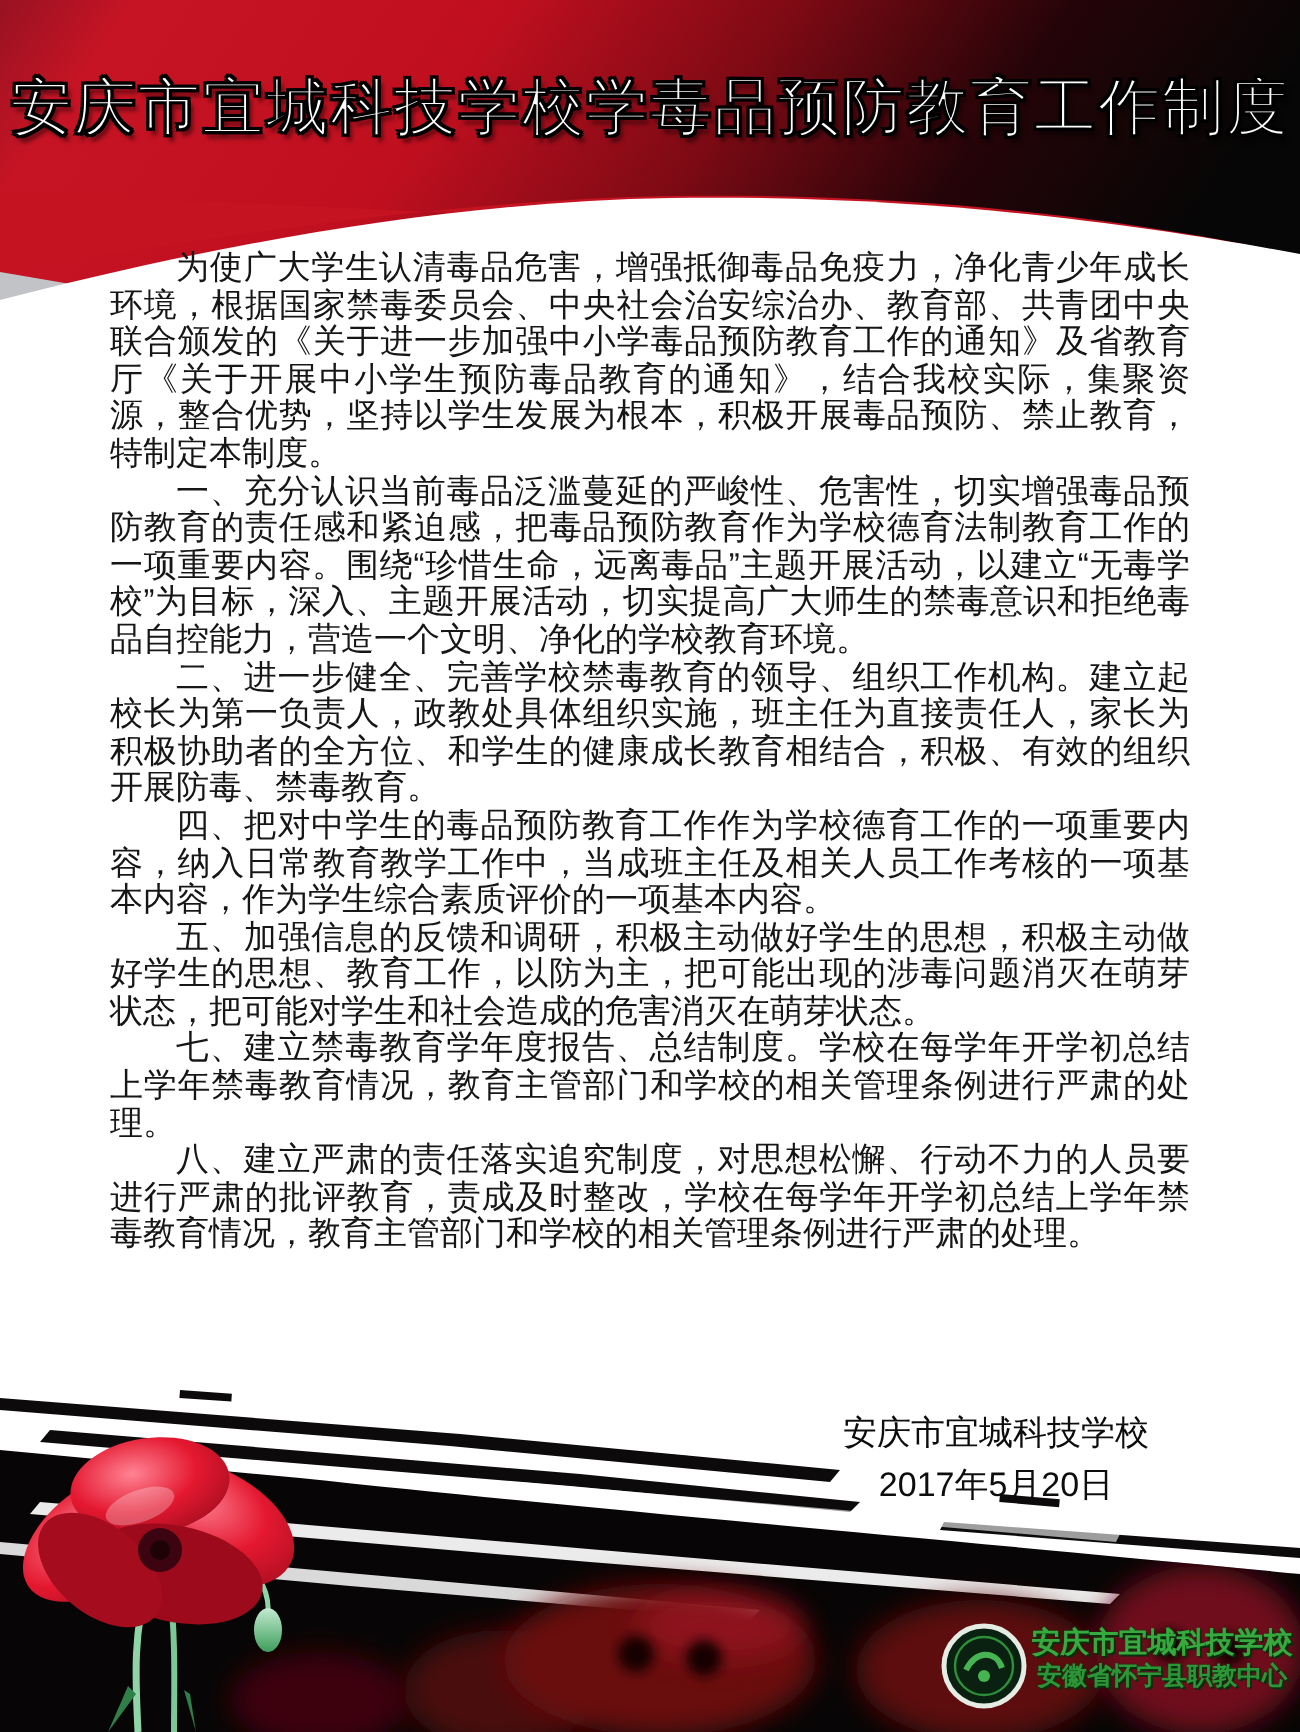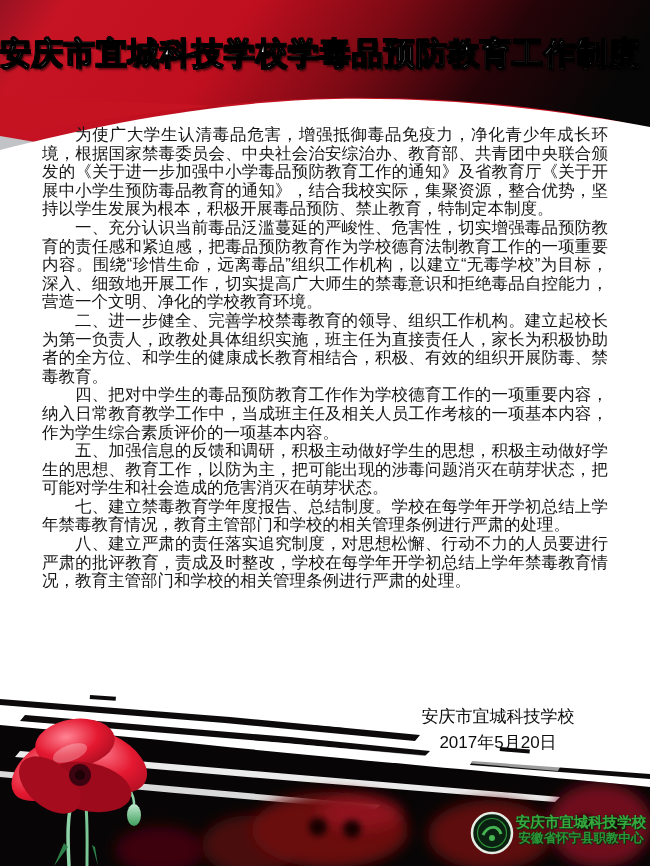--- a/index.html
+++ b/index.html
@@ -4,29 +4,29 @@
 <style>
   html,body{margin:0;padding:0;background:#555;}
   .poster{
     position:relative;width:650px;height:866px;margin:0 auto;
     background:#ffffff;overflow:hidden;
     font-family:"Liberation Sans",sans-serif;
   }
   
   .header-svg{position:absolute;top:0;left:0;width:650px;height:170px;display:block;}
   .poster-title{
-    position:absolute;top:33px;left:0;width:650px;
-    font-size:31px;font-weight:700;letter-spacing:1px;color:#ffffff;
+    position:absolute;top:33px;left:0;width:650px;text-align:center;
+    font-size:31px;font-weight:400;letter-spacing:1px;color:#ffffff;
     -webkit-text-stroke:1.2px #000;
     text-shadow:1px 1px 0 #000,-1px 1px 0 #000,1px -1px 0 #000,-1px -1px 0 #000,2px 3px 2px rgba(0,0,0,.55);
     z-index:5;white-space:nowrap;
   }
   
   .policy-text{
-    position:absolute;top:125px;left:0;width:650px;padding:0 42px;box-sizing:border-box;
+    position:absolute;top:125px;left:0;width:650px;padding:0 55px;box-sizing:border-box;
     z-index:3;color:#161616;
     font-size:16.5px;line-height:18.6px;text-align:justify;
   }
   .policy-text p{margin:0;text-indent:2em;}
   
   .footer-svg{position:absolute;top:695px;left:0;width:650px;height:171px;display:block;z-index:2;}
   .signature{
     position:absolute;top:704px;right:36px;width:232px;text-align:center;
     z-index:6;color:#0d0d0d;font-size:17px;line-height:1.55;font-weight:500;
   }
@@ -59,21 +59,21 @@
 
     <path d="M0,136 L88,151 L0,152 Z" fill="#c2c3c7"></path>
 
     <path d="M0,150 C100,124 220,101 335,99 C465,97 575,113 650,127 L650,170 L0,170 Z" fill="#ffffff"></path>
   </svg>
 
   <div class="poster-title">安庆市宜城科技学校学毒品预防教育工作制度</div>
 
   <div class="policy-text">
     <p>为使广大学生认清毒品危害，增强抵御毒品免疫力，净化青少年成长环境，根据国家禁毒委员会、中央社会治安综治办、教育部、共青团中央联合颁发的《关于进一步加强中小学毒品预防教育工作的通知》及省教育厅《关于开展中小学生预防毒品教育的通知》，结合我校实际，集聚资源，整合优势，坚持以学生发展为根本，积极开展毒品预防、禁止教育，特制定本制度。</p>
-    <p>一、充分认识当前毒品泛滥蔓延的严峻性、危害性，切实增强毒品预防教育的责任感和紧迫感，把毒品预防教育作为学校德育法制教育工作的一项重要内容。围绕“珍惜生命，远离毒品”组织工作机构，以建立“无毒学校”为目标，深入、细致地开展工作，切实提高广大师生的禁毒意识和拒绝毒品自控能力，营造一个文明、净化的学校教育环境。</p>
+    <p>一、充分认识当前毒品泛滥蔓延的严峻性、危害性，切实增强毒品预防教育的责任感和紧迫感，把毒品预防教育作为学校德育法制教育工作的一项重要内容。围绕“珍惜生命，远离毒品”主题开展活动，以建立“无毒学校”为目标，深入、主题开展活动，切实提高广大师生的禁毒意识和拒绝毒品自控能力，营造一个文明、净化的学校教育环境。</p>
     <p>二、进一步健全、完善学校禁毒教育的领导、组织工作机构。建立起校长为第一负责人，政教处具体组织实施，班主任为直接责任人，家长为积极协助者的全方位、和学生的健康成长教育相结合，积极、有效的组织开展防毒、禁毒教育。</p>
     <p>四、把对中学生的毒品预防教育工作作为学校德育工作的一项重要内容，纳入日常教育教学工作中，当成班主任及相关人员工作考核的一项基本内容，作为学生综合素质评价的一项基本内容。</p>
     <p>五、加强信息的反馈和调研，积极主动做好学生的思想，积极主动做好学生的思想、教育工作，以防为主，把可能出现的涉毒问题消灭在萌芽状态，把可能对学生和社会造成的危害消灭在萌芽状态。</p>
     <p>七、建立禁毒教育学年度报告、总结制度。学校在每学年开学初总结上学年禁毒教育情况，教育主管部门和学校的相关管理条例进行严肃的处理。</p>
     <p>八、建立严肃的责任落实追究制度，对思想松懈、行动不力的人员要进行严肃的批评教育，责成及时整改，学校在每学年开学初总结上学年禁毒教育情况，教育主管部门和学校的相关管理条例进行严肃的处理。</p>
   </div>
 
   <svg class="footer-svg" viewBox="0 0 650 171" aria-hidden="true">
     <defs>
       <filter id="blurA" x="-50%" y="-50%" width="200%" height="200%">

